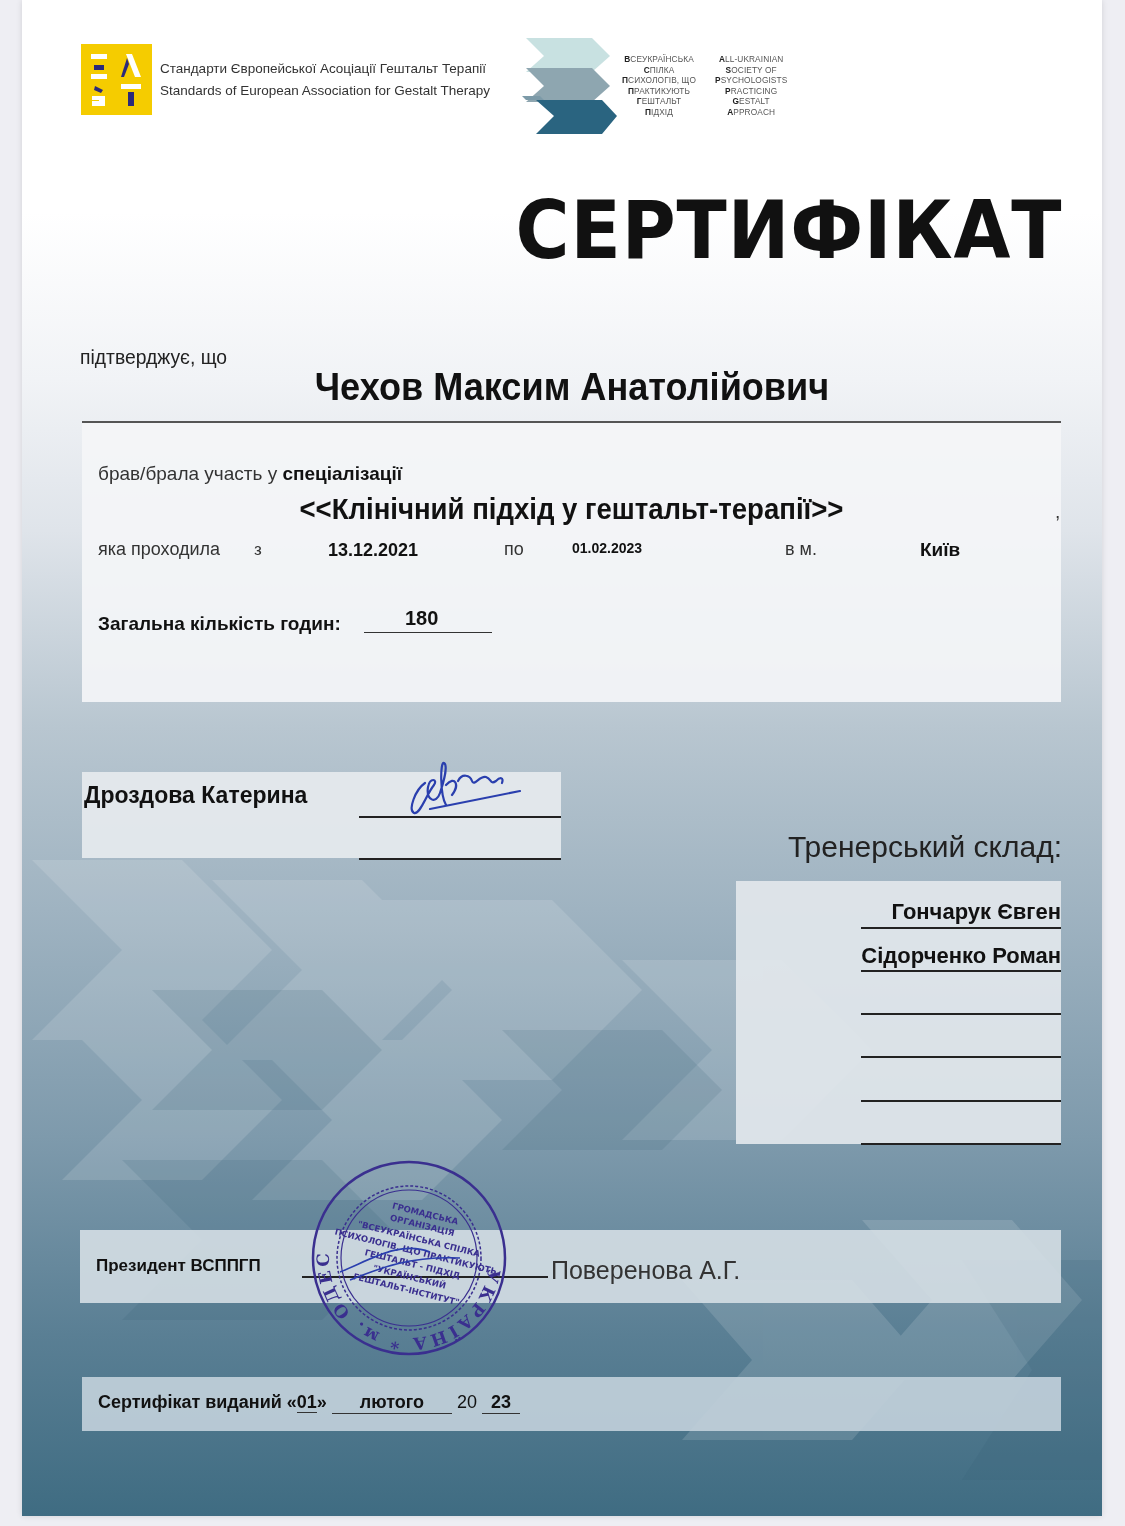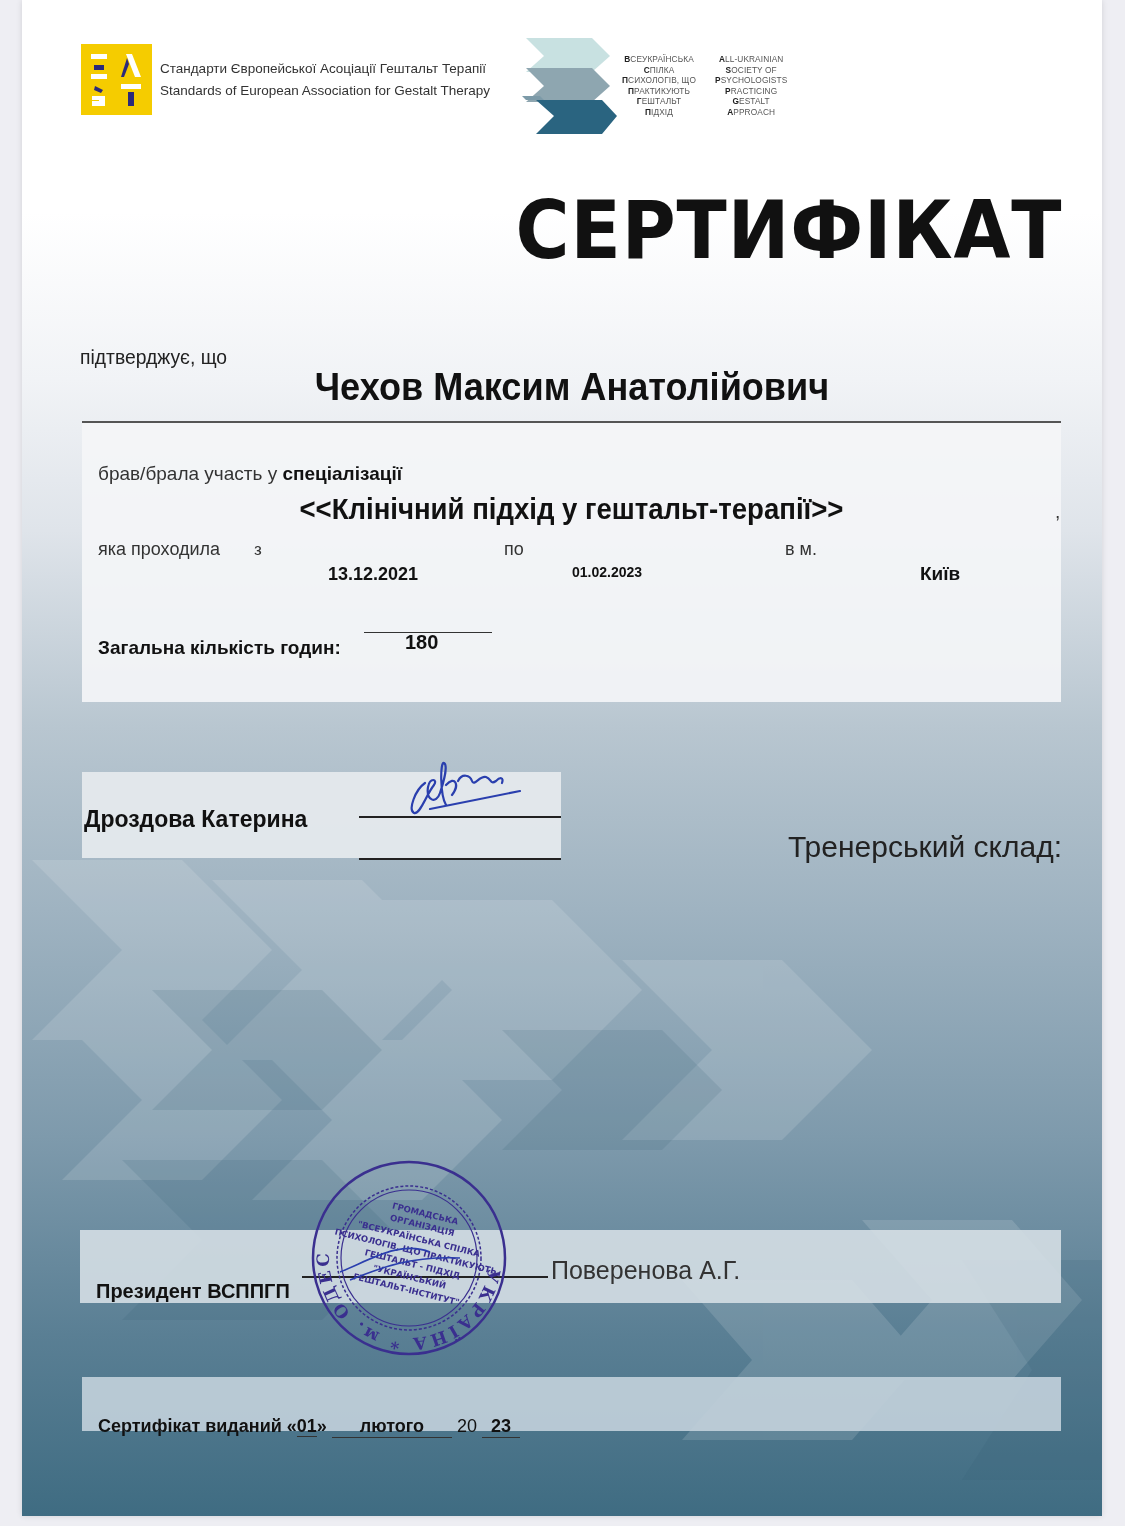--- a/index.html
+++ b/index.html
@@ -26,21 +26,21 @@
   .ugi-text { position: absolute; left: 791px; top: 63px; font-size: 14.5px; line-height: 17px; color: #444; }
 
   .title { position: absolute; right: 40px; top: 184px; font-size: 80px; font-weight: 900; color: #111; letter-spacing: 1px; font-family: "DejaVu Sans", sans-serif; transform: scaleX(0.92); transform-origin: right center; }
 
   .confirms { position: absolute; left: 58px; top: 345px; font-size: 21px; color: #222; font-family: "Liberation Sans", sans-serif; transform: scaleX(0.92); transform-origin: left center; }
   .fullname { position: absolute; left: 0; width: 1100px; text-align: center; top: 366px; font-size: 38px; font-weight: bold; color: #111; font-family: "Liberation Sans", sans-serif; transform: scaleX(0.95); }
   .name-rule { position: absolute; left: 60px; top: 421px; width: 979px; height: 2px; background: #555; }
 
   .main-panel { position: absolute; left: 60px; top: 423px; width: 979px; height: 279px; background: rgba(244,245,247,0.92); }
   .txt { position: absolute; color: #333; font-size: 19px; transform-origin: left center; }
-  .bold { font-weight: bold; color: #111; margin-top: 24px; }
+  .bold { font-weight: bold; color: #111; }
   .course { position: absolute; left: 0; width: 979px; text-align: center; top: 70px; font-size: 29px; font-weight: bold; color: #111; transform: scaleX(0.95); }
 
   .hours-line { position: absolute; left: 282px; top: 209px; width: 128px; height: 1px; background: #333; }
 
   .leaders-head { position: absolute; left: 59px; top: 712px; font-size: 30px; color: #222; font-weight: 500; }
   .leader-panel { position: absolute; left: 60px; top: 772px; width: 479px; height: 86px; background: rgba(230,234,238,0.92); }
   .sig-line { position: absolute; height: 1.5px; background: #222; }
 
   .trainers-head { position: absolute; right: 40px; top: 830px; font-size: 30px; color: #222; }
   .trainer-panel { position: absolute; left: 714px; top: 881px; width: 325px; height: 263px; background: rgba(226,231,235,0.92); }
@@ -148,23 +148,33 @@
   <div class="leader-panel">
     <div class="txt bold" style="left:2px; top:10px; font-size:23px;">Дроздова Катерина</div>
     <div class="sig-line" style="left:277px; top:44px; width:202px;"></div>
     <div class="sig-line" style="left:277px; top:86px; width:202px;"></div>
   </div>
   <svg class="signature" viewBox="0 0 125 65">
     <path d="M25,28 C15,35 8,55 14,58 C20,60 26,40 34,30 C38,24 30,22 28,32 C26,45 36,50 40,38 C44,26 48,10 44,8 C40,6 40,40 46,50 M46,30 C55,20 60,30 52,40 M58,26 C62,18 70,20 72,26 C74,32 80,20 86,22 C92,24 90,30 96,26 C100,22 104,22 102,28 M30,54 L120,36" fill="none" stroke="#2a3fae" stroke-width="2.2" stroke-linecap="round"></path>
   </svg>
 
   <div class="trainers-head">Тренерський склад:</div>
+  <div class="trainer-panel">
+    <div class="trainer-name" style="top:18px;">Гончарук Євген</div>
+    <div class="sig-line" style="left:125px; top:46px; width:200px;"></div>
+    <div class="trainer-name" style="top:62px;">Сідорченко Роман</div>
+    <div class="sig-line" style="left:125px; top:89px; width:200px;"></div>
+    <div class="sig-line" style="left:125px; top:132px; width:200px;"></div>
+    <div class="sig-line" style="left:125px; top:175px; width:200px;"></div>
+    <div class="sig-line" style="left:125px; top:219px; width:200px;"></div>
+    <div class="sig-line" style="left:125px; top:262px; width:200px;"></div>
+  </div>
 
   <div class="president-panel">
-    <div class="txt bold" style="left:16px; top:26px; font-size:20px;">Президент ВСППГП</div>
+    <div class="txt bold" style="left:16px; top:26px; font-size:17px;">Президент ВСППГП</div>
     <div class="sig-line" style="left:222px; top:46px; width:246px; height:1.5px;"></div>
     <div class="txt" style="left:471px; top:26px; font-size:25px;">Поверенова А.Г.</div>
   </div>
 
   <svg class="stamp" viewBox="0 0 198 196">
     <defs>
       <path id="stampCircle" d="M99,98 m-80,0 a80,80 0 1,1 160,0 a80,80 0 1,1 -160,0"></path>
     </defs>
     <circle cx="99" cy="98" r="96" fill="none" stroke="#3a2f8f" stroke-width="2.5"></circle>
     <circle cx="99" cy="98" r="72" fill="none" stroke="#3a2f8f" stroke-width="1.5" stroke-dasharray="3,2"></circle>

